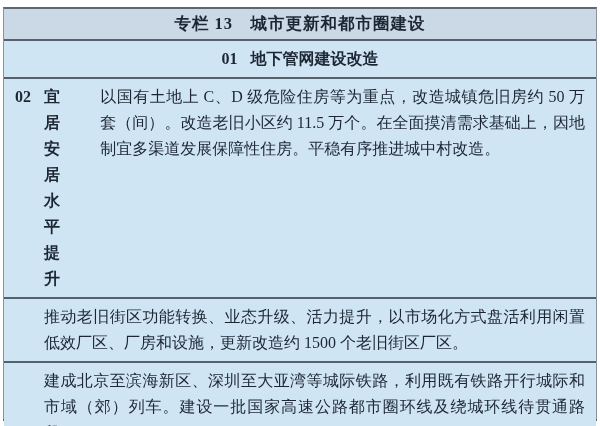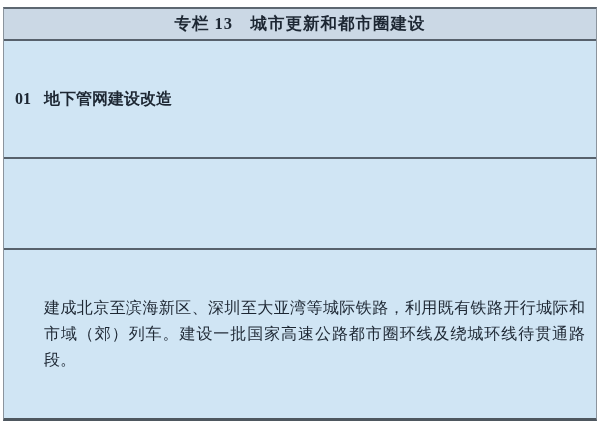--- a/index.html
+++ b/index.html
@@ -48,21 +48,21 @@
     flex: 1 1 auto;
     background: #d0e5f4;
     display: flex;
     flex-direction: column;
   }
   .section {
     flex: 1 1 auto;
     padding: 5px 11px 5px 11px;
     color: #1d2733;
     display: flex;
-    flex-direction: column;
+    flex-direction: row;
     justify-content: center;
   }
   .section + .section {
     border-top: 2px solid #57616c;
   }
   .sec-head {
     display: flex;
     font-weight: bold;
     font-size: 16px;
     line-height: 26px;
@@ -94,22 +94,30 @@
 
     <div class="box-body">
 
       <div class="section">
         <div class="sec-head">
           <span class="sec-num">01</span>
           <span class="sec-title">地下管网建设改造</span>
         </div>
       </div>
 
+      <div class="section">
+        <div class="sec-head">
+          <span class="sec-num">02</span>
+          <span class="sec-title">宜居安居水平提升</span>
+        </div>
+        <div class="sec-body">以国有土地上 C、D 级危险住房等为重点，改造城镇危旧房约 50 万套（间）。改造老旧小区约 11.5 万个。在全面摸清需求基础上，因地制宜多渠道发展保障性住房。平稳有序推进城中村改造。</div>
+      </div>
 
       <div class="section">
+        <div class="sec-body">推动老旧街区功能转换、业态升级、活力提升，以市场化方式盘活利用闲置低效厂区、厂房和设施，更新改造约 1500 个老旧街区厂区。</div>
       </div>
 
       <div class="section">
         <div class="sec-body">建成北京至滨海新区、深圳至大亚湾等城际铁路，利用既有铁路开行城际和市域（郊）列车。建设一批国家高速公路都市圈环线及绕城环线待贯通路段。</div>
       </div>
 
     </div>
   </div>
 </div>
 

